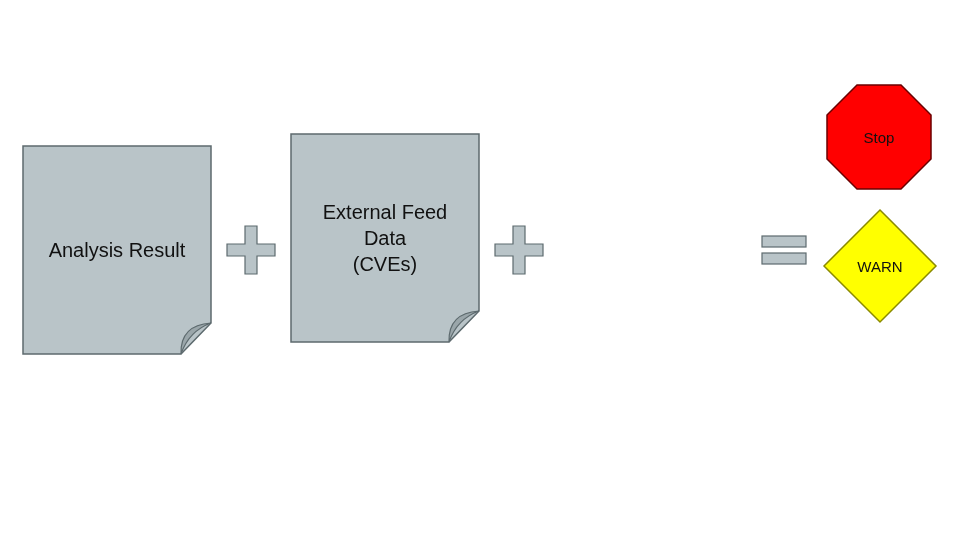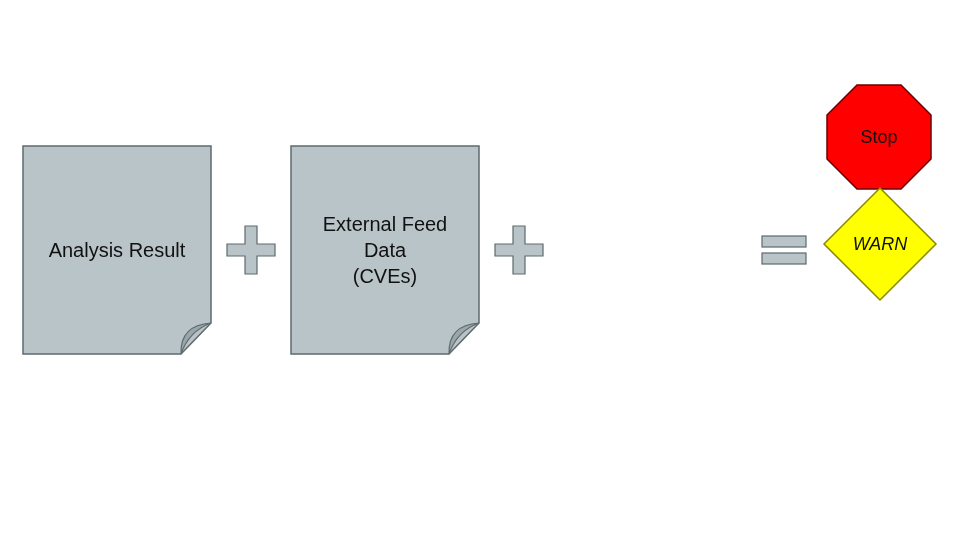--- a/index.html
+++ b/index.html
@@ -62,21 +62,21 @@
     position: absolute;
     width: 120px;
     height: 80px;
   }
   .outcome-label {
     position: absolute;
     top: 0; left: 0; width: 100%; height: 100%;
     display: flex;
     align-items: center;
     justify-content: center;
-    font-size: 18px;
+    font-size: 15px;
     color: #111;
     text-align: center;
   }
 </style>
 </head>
 <body>
 
 <div class="stage">
 
   <div class="doc" style="left:22px; top:145px;">
@@ -86,21 +86,21 @@
     </svg>
     <div class="doc-label">Analysis Result</div>
   </div>
 
   <div class="op" style="left:225px; top:224px;">
     <svg viewBox="0 0 52 52">
       <path d="M20 2 H32 V20 H50 V32 H32 V50 H20 V32 H2 V20 H20 Z" fill="#b9c4c8" stroke="#5d6a6e" stroke-width="1.2"></path>
     </svg>
   </div>
 
-  <div class="doc" style="left:290px; top:145px;">
+  <div class="doc" style="left:290px; top:133px;">
     <svg viewBox="0 0 190 210">
       <path d="M1 1 H189 V178 L159 209 H1 Z" fill="#b9c4c8" stroke="#5d6a6e" stroke-width="1.5"></path>
       <path d="M159 209 Q167 186 189 178 Q158 180 159 209 Z" fill="#9aa6aa" stroke="#5d6a6e" stroke-width="1.2"></path>
     </svg>
     <div class="doc-label">External Feed Data<br>(CVEs)</div>
   </div>
 
   <div class="op" style="left:493px; top:224px;">
     <svg viewBox="0 0 52 52">
       <path d="M20 2 H32 V20 H50 V32 H32 V50 H20 V32 H2 V20 H20 Z" fill="#b9c4c8" stroke="#5d6a6e" stroke-width="1.2"></path>
@@ -115,21 +115,21 @@
     </svg>
   </div>
 
   <div class="outcome-stop" style="left:824px; top:82px;">
     <svg viewBox="0 0 110 110">
       <polygon points="33,3 77,3 107,33 107,77 77,107 33,107 3,77 3,33" fill="#ff0000" stroke="#6b0000" stroke-width="1.5"></polygon>
     </svg>
     <div class="outcome-label">Stop</div>
   </div>
 
-  <div class="outcome-warn" style="left:820px; top:184px;font-style:italic;">
+  <div class="outcome-warn" style="left:820px; top:206px;">
     <svg viewBox="0 0 120 120">
       <polygon points="60,4 116,60 60,116 4,60" fill="#ffff00" stroke="#8a8a00" stroke-width="1.5"></polygon>
     </svg>
     <div class="outcome-label">WARN</div>
   </div>
 
 
 </div>
 
 </body></html>

